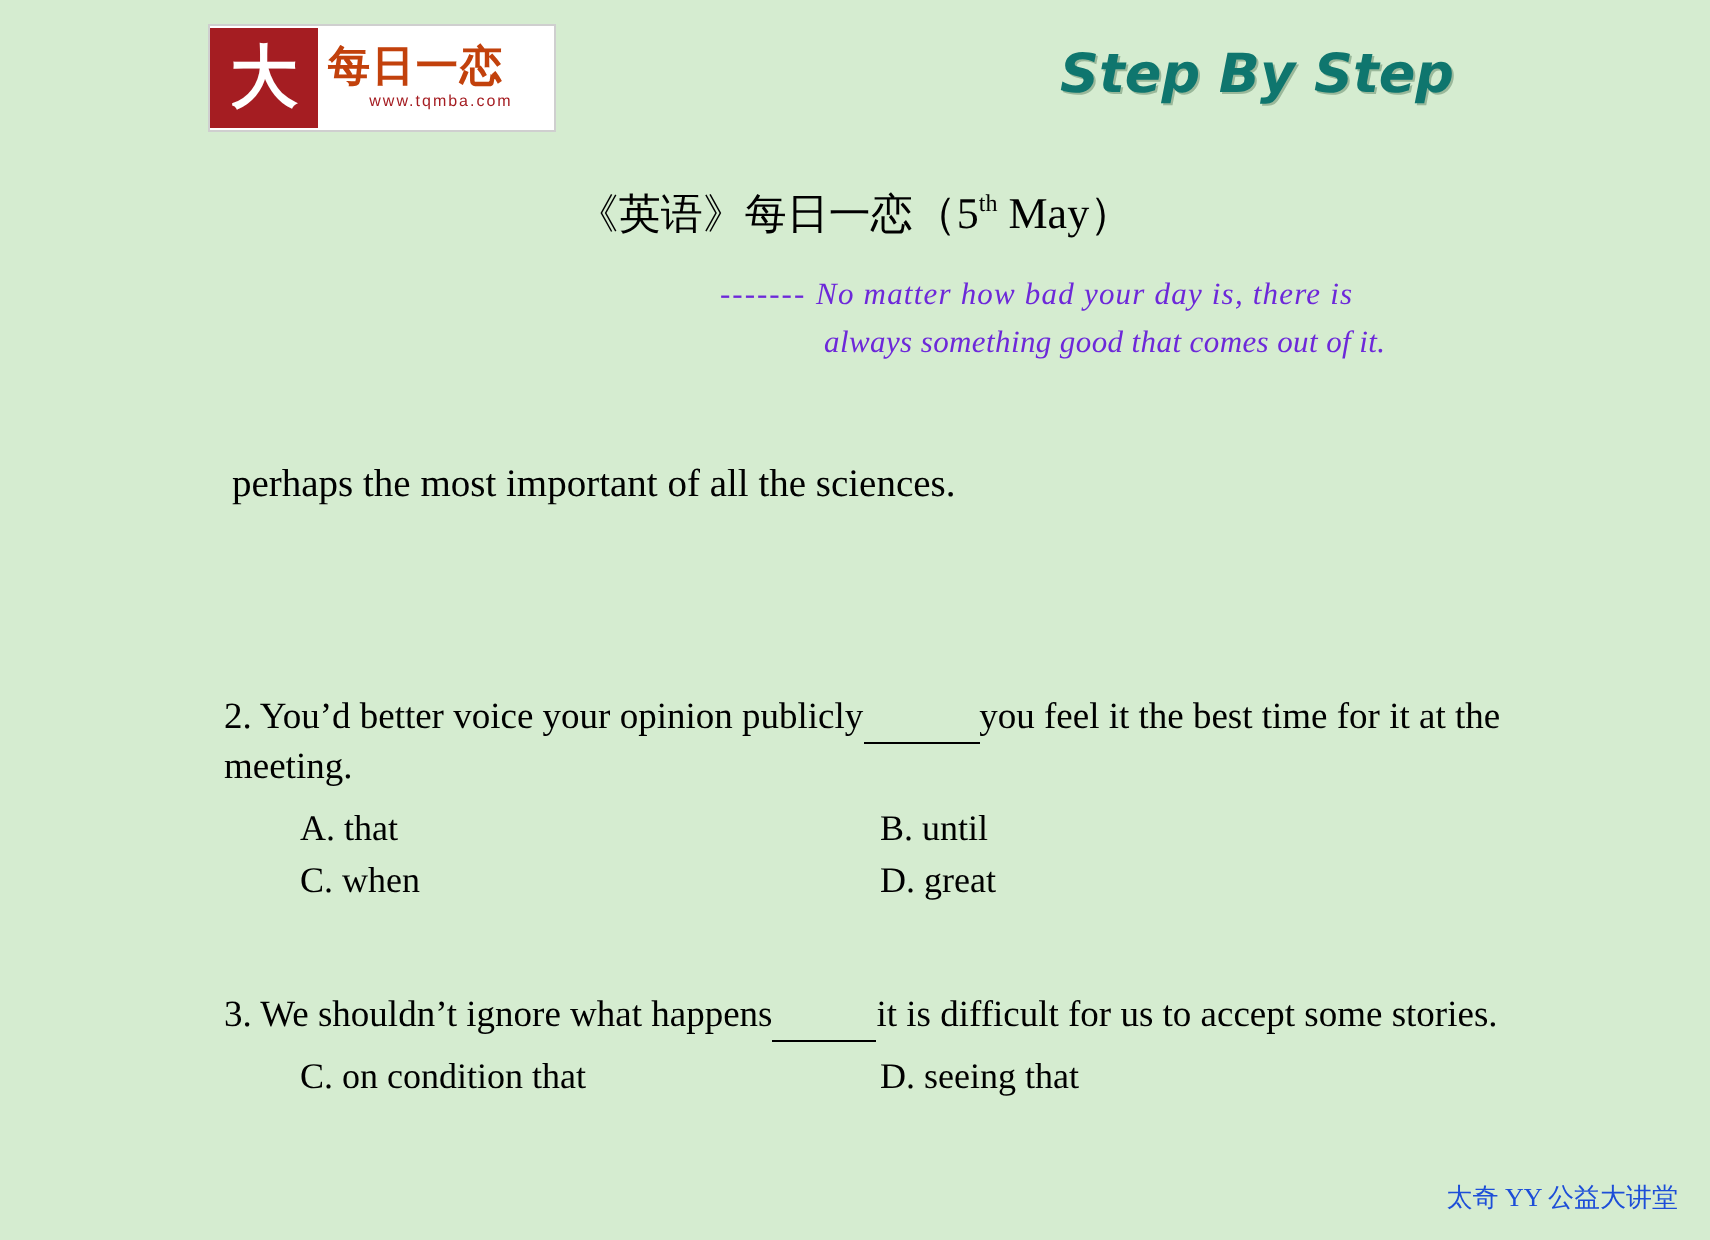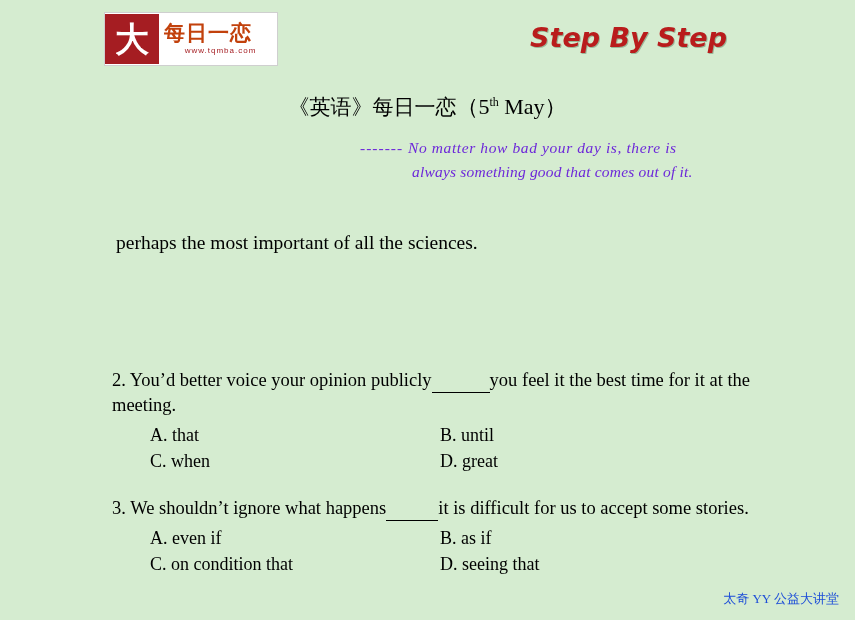--- a/index.html
+++ b/index.html
@@ -75,21 +75,21 @@
 
   
   .step-title {
     position: absolute;
     right: 128px;
     top: 22px;
     font-family: "DejaVu Sans", sans-serif;
     font-size: 27px;
     font-weight: bold;
     font-style: italic;
-    color: #b91c1c;
+    color: #0f766e;
     letter-spacing: 0px;
     text-shadow: 1px 1px 0 #9ab89a;
   }
 
   
   .subtitle {
     position: absolute;
     left: 0;
     top: 92px;
     width: 855px;
@@ -158,21 +158,21 @@
   .opts {
     margin-top: 10px;
     padding-left: 48px;
     font-size: 18px;
     line-height: 1.45;
   }
   .opts .row { display: flex; }
   .opts .col-a { width: 290px; }
   .opts .col-b { width: 290px; }
 
-  .q2 { left: 112px; top: 368px; width: 640px; }
+  .q2 { left: 112px; top: 347px; width: 640px; }
   .q2 .stem {
     font-size: 18.5px;
     line-height: 1.35;
   }
   .q2 .blank {
     display: inline-block;
     width: 58px;
     border-bottom: 1px solid #000;
     height: 13px;
     vertical-align: bottom;
@@ -249,24 +249,20 @@
       </div>
     </div>
   </div>
 
   <div class="q-block q3">
     <div class="stem">
       <span>3.  We  shouldn’t  ignore  what  happens</span><span class="blank"></span><span>it  is  difficult  for  us  to accept some stories.</span>
     </div>
     <div class="opts">
       <div class="row">
-        <div class="col-a">A. even if</div>
-        <div class="col-b">B. as if</div>
-      </div>
-      <div class="row">
         <div class="col-a">C. on condition that</div>
         <div class="col-b">D. seeing that</div>
       </div>
     </div>
   </div>
 
   <div class="footer">太奇 YY 公益大讲堂</div>
 
 </div>
 

